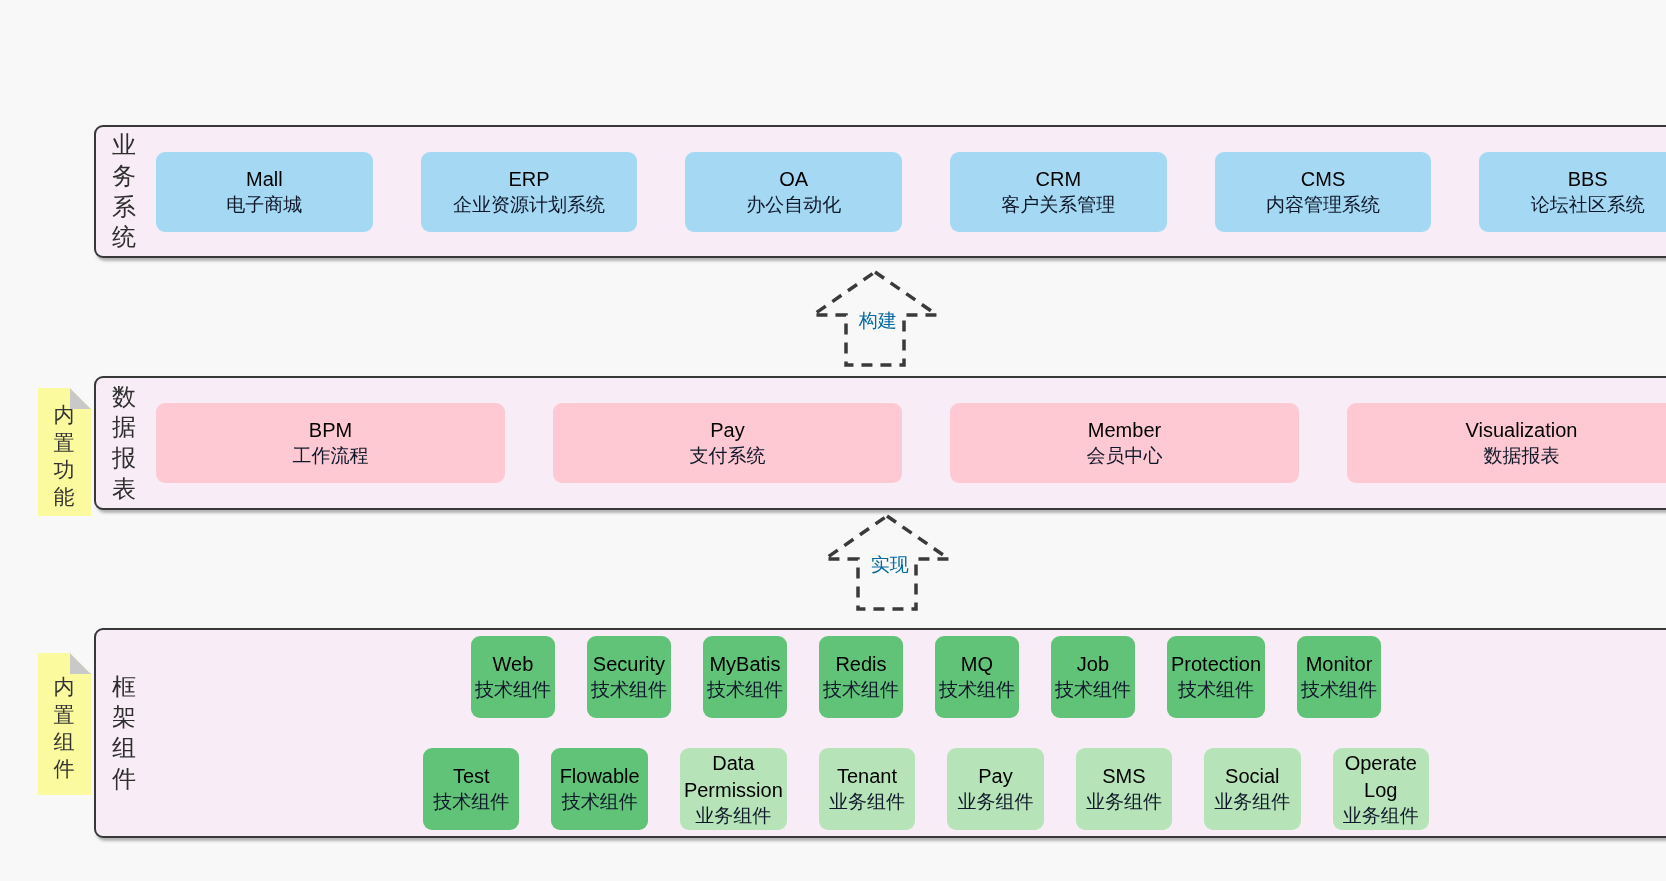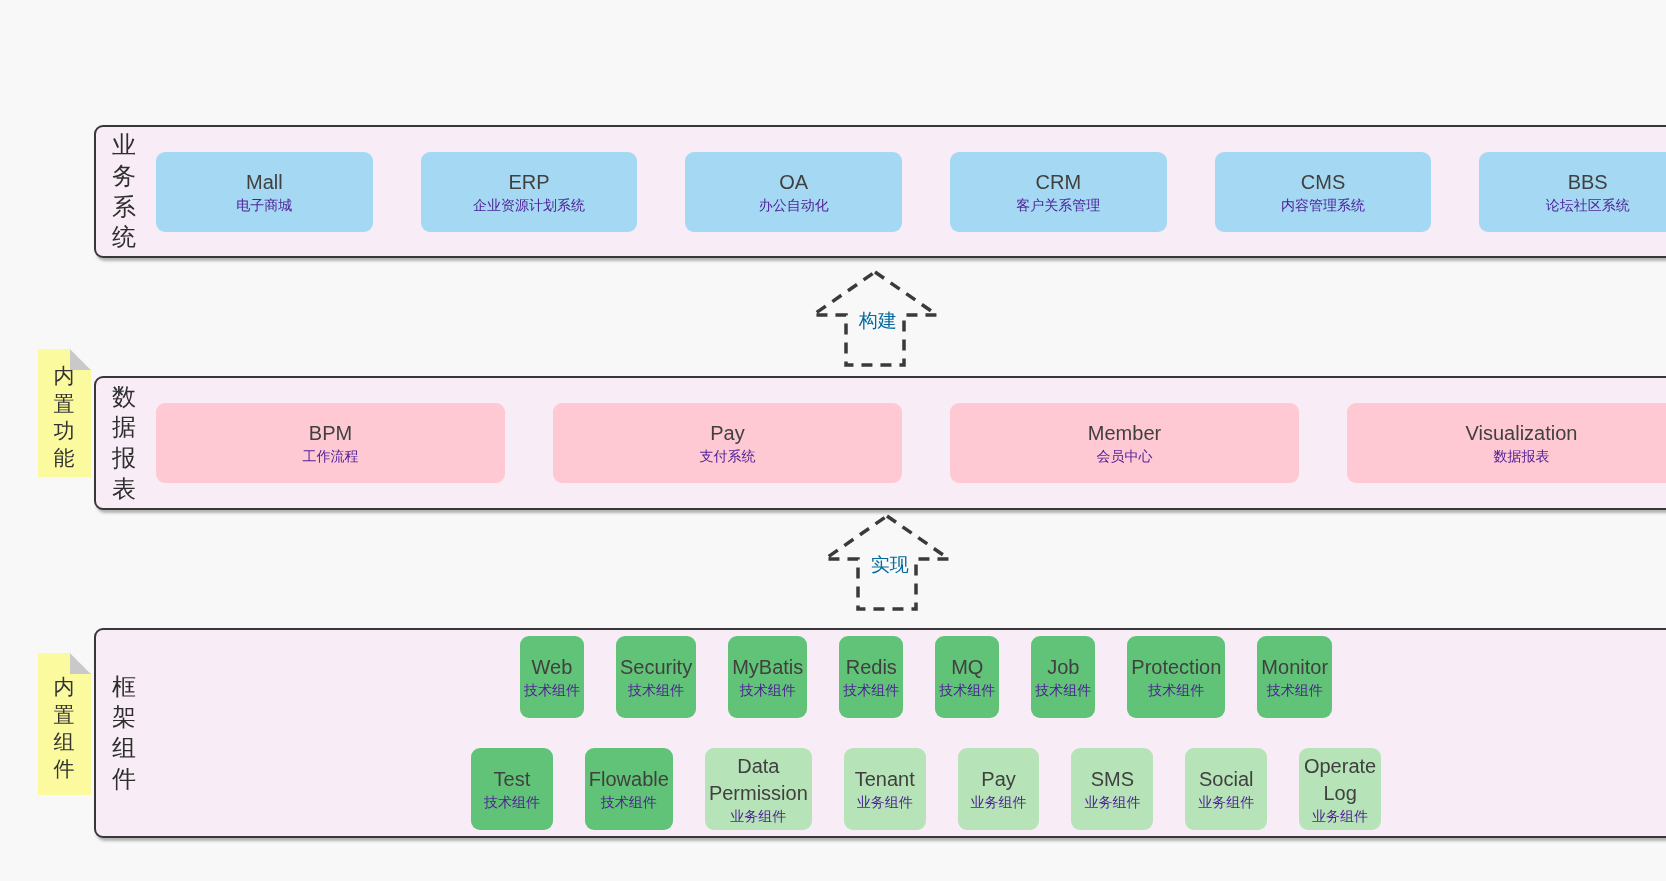--- a/index.html
+++ b/index.html
@@ -17,34 +17,34 @@
   .band-label{width:30px;margin:0 14px 0 2px;font-size:24px;line-height:1.28;
               color:#2e2e2e;word-break:break-all;}
 
   .boxes{flex:1;display:flex;gap:48px;}
   .rows{flex:1;display:flex;flex-direction:column;gap:30px;align-items:center;}
   .rows .boxes{gap:32px;}
 
   .box{flex:1;height:80px;border-radius:9px;display:flex;flex-direction:column;
        justify-content:center;align-items:center;text-align:center;padding:2px 4px;box-sizing:border-box;}
   .rows .box{height:82px;}
-  .box-name{font-size:20px;line-height:1.35;color:#404040;}
-  .box-desc{font-size:14px;line-height:1.3;color:#4c1d95;}
+  .box-name{font-size:20px;line-height:1.35;color:#000000;}
+  .box-desc{font-size:19px;line-height:1.3;color:#0f172a;}
 
   .blue{background:var(--blue);}
   .red{background:var(--red);}
   .pink{background:var(--pink);}
   .green{background:var(--green);}
   .lightgreen{background:var(--lightgreen);}
 
   .sticky{position:absolute;left:38px;width:53px;background:var(--sticky);z-index:1;
           box-shadow:1px 2px 3px rgba(0,0,0,.18);
           clip-path:polygon(0 0,calc(100% - 21px) 0,100% 21px,100% 100%,0 100%);
           display:flex;justify-content:center;align-items:center;}
-  #sticky1{top:349px;height:128px;}
+  #sticky1{top:388px;height:128px;}
   #sticky2{top:653px;height:142px;}
   .sticky-label{width:22px;font-size:21px;line-height:1.3;color:#333;word-break:break-all;padding-top:8px;}
   .fold{position:absolute;top:0;right:0;width:21px;height:21px;background:var(--fold);
         clip-path:polygon(0 0,100% 100%,0 100%);}
 
   .arrow{position:absolute;width:130px;height:100px;z-index:1;}
   #arrow1{left:810px;top:268px;}
   #arrow2{left:822px;top:512px;}
   .arrow svg{display:block;width:100%;height:100%;}
   .arrow-label{position:absolute;top:40px;left:50%;transform:translateX(-44%);

